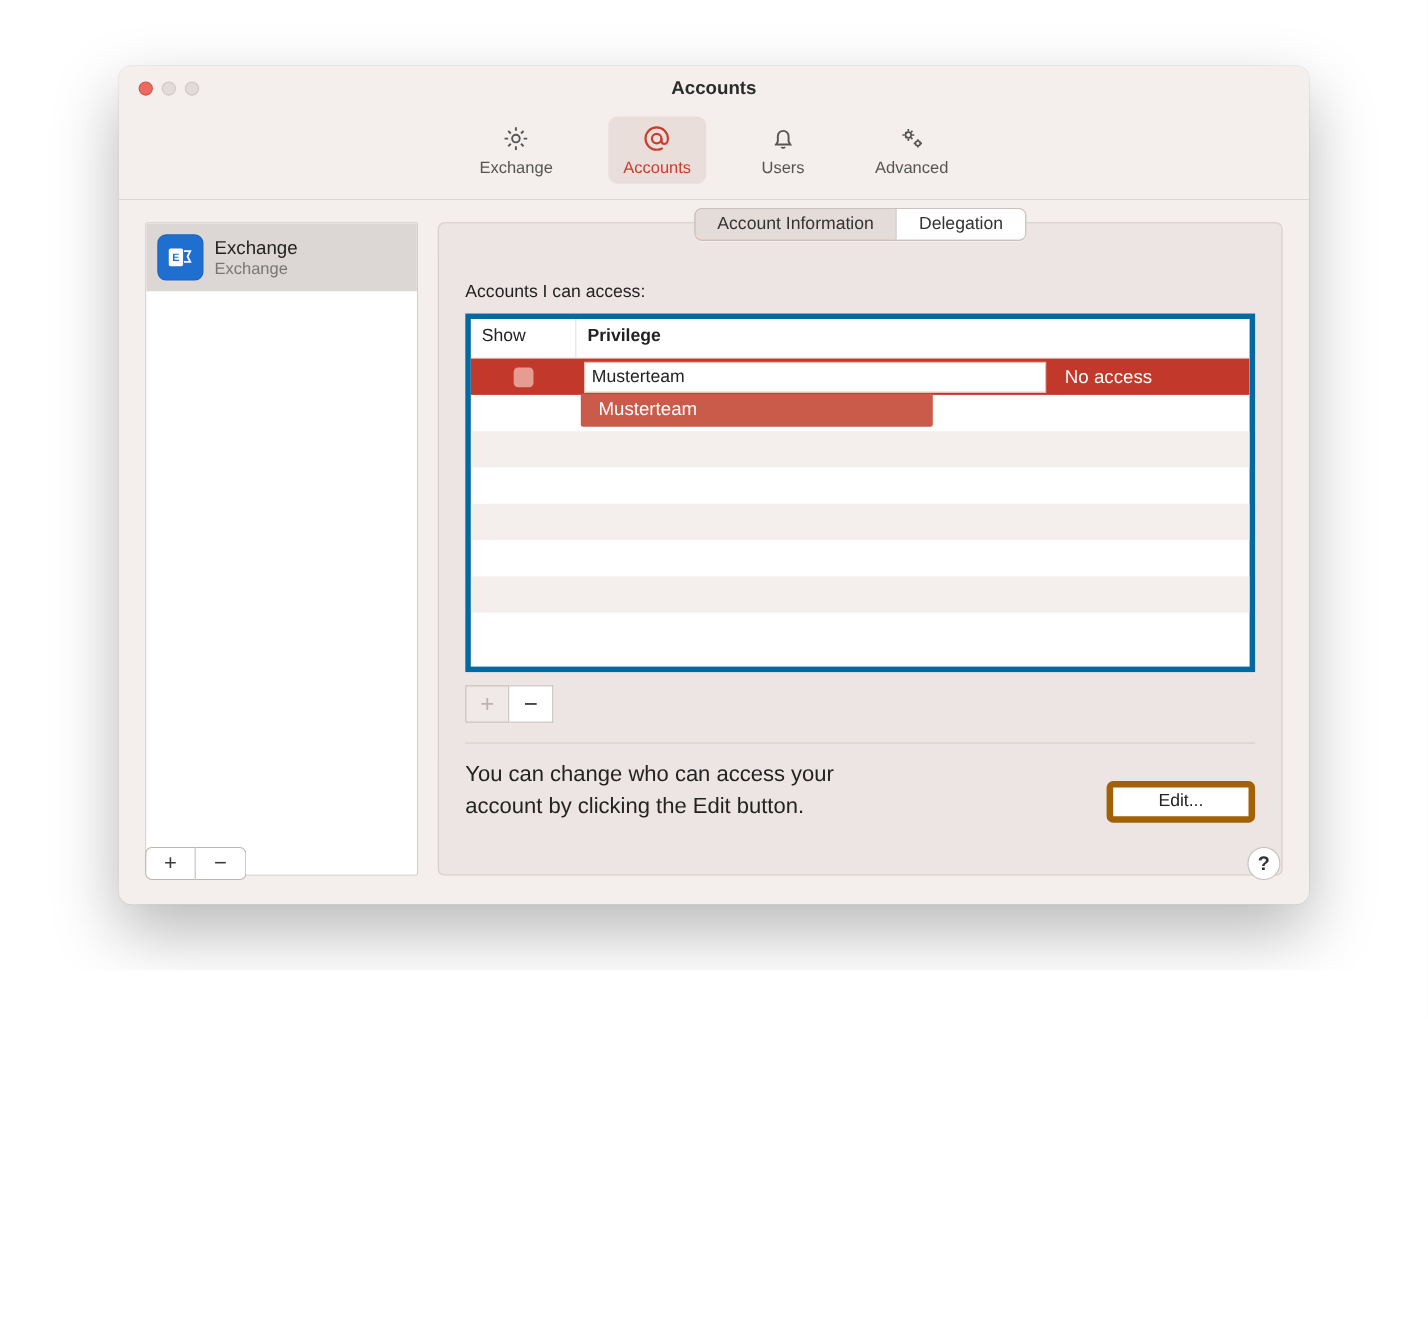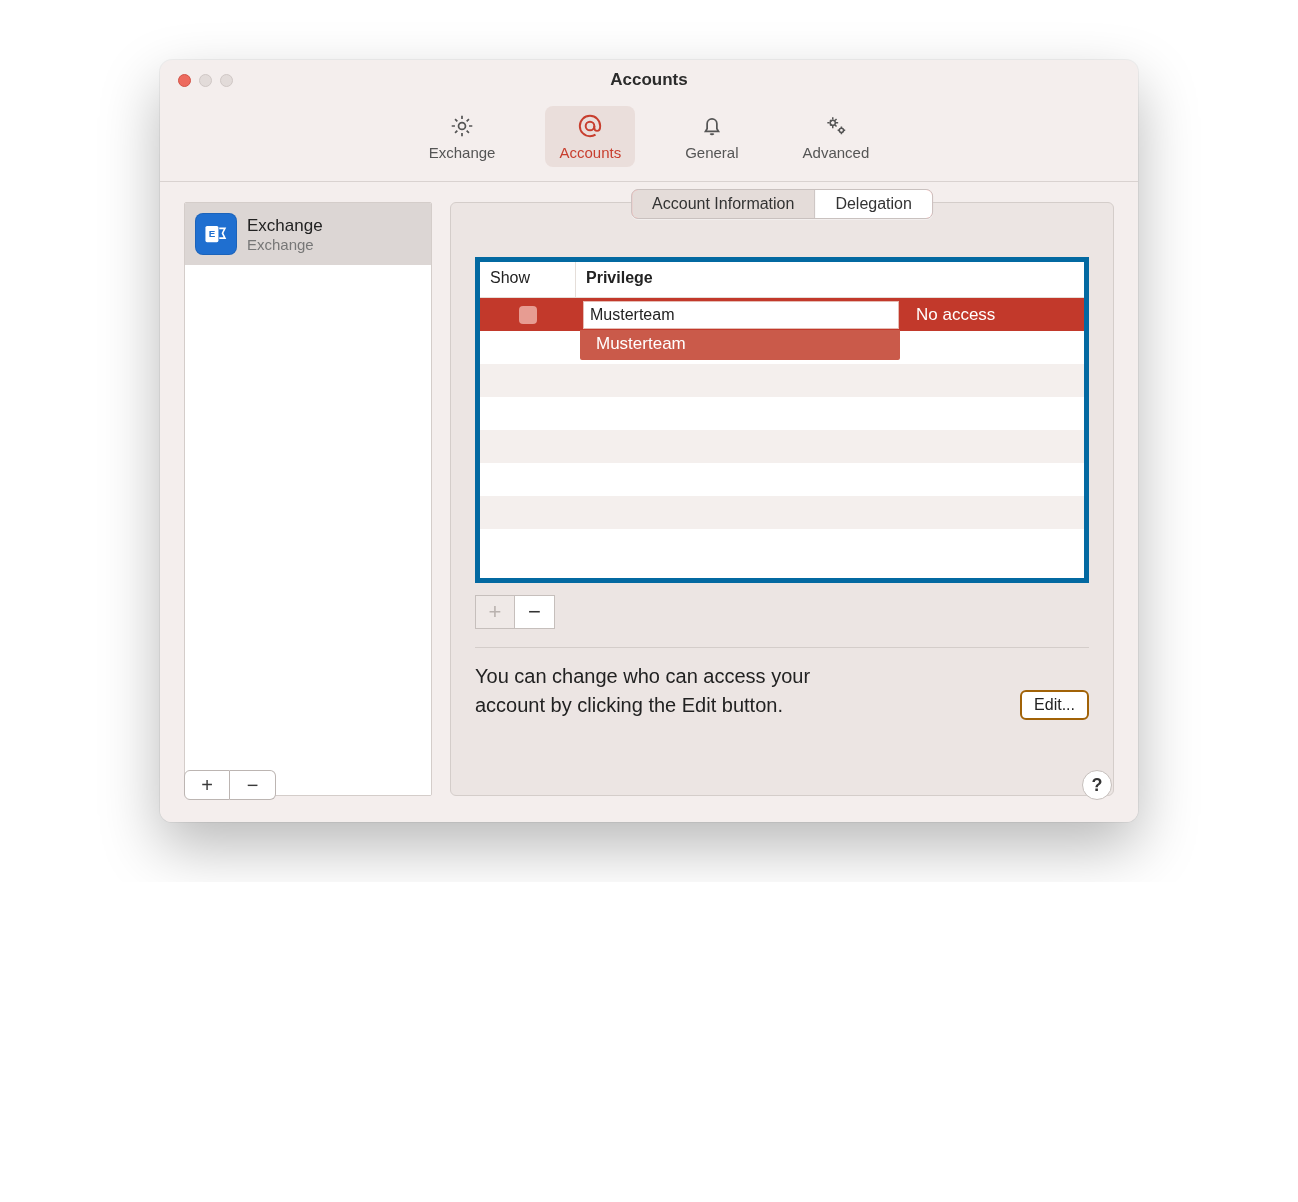--- a/index.html
+++ b/index.html
@@ -5,21 +5,21 @@
   * { box-sizing: border-box; margin: 0; padding: 0; }
   body {
     font-family: -apple-system, BlinkMacSystemFont, "Segoe UI", Helvetica, Arial, sans-serif;
     background: #fff;
     display: flex;
     align-items: flex-start;
     justify-content: center;
     padding: 60px 0;
   }
   .window {
-    width: 978px;
+    width: 1082px;
     background: #f4eeed;
     border-radius: 12px;
     box-shadow: 0 25px 60px rgba(0,0,0,0.28), 0 0 0 1px rgba(0,0,0,0.05);
     overflow: hidden;
   }
   .titlebar {
     height: 40px;
     display: flex;
     align-items: center;
     position: relative;
@@ -175,22 +175,22 @@
     font-size: 22px; background:#fff;
   }
   .add-remove .sq.plus { color:#b9b2af; background:#efe9e7; }
   .add-remove .sq.minus { border-left:none; color:#333; }
 
   .divider { height:1px; background:#d4cdca; margin: 18px 0 14px 0; }
 
   .footer-row { display:flex; justify-content:space-between; align-items:flex-start; gap: 40px; }
   .hint { font-size:20px; color:#222; line-height:1.45; max-width: 350px; }
   .edit-btn {
-    background:#fff; border:2px solid #a16207; border-radius:6px;
-    padding: 4px 12px; font-size:16px; color:#222;
+    background:#fff; border:6px solid #a16207; border-radius:6px;
+    padding: 4px 41px; font-size:16px; color:#222;
     align-self: flex-end;
   }
 </style>
 </head>
 <body>
 
 <div class="window">
 
   <div class="titlebar">
     <div class="traffic">
@@ -220,21 +220,21 @@
       </div>
       <span>Accounts</span>
     </div>
     <div class="tool">
       <div class="ico">
         <svg viewBox="0 0 24 24" fill="none" stroke="#555" stroke-width="1.6">
           <path d="M6 17h12l-1.5-2.5V10a4.5 4.5 0 0 0-9 0v4.5L6 17z"></path>
           <path d="M10.5 19a1.8 1.8 0 0 0 3 0"></path>
         </svg>
       </div>
-      <span>General</span>
+      <span>Users</span>
     </div>
     <div class="tool">
       <div class="ico">
         <svg viewBox="0 0 24 24" fill="none" stroke="#555" stroke-width="1.4">
           <circle cx="9" cy="9" r="2.4"></circle>
           <path d="M9 4v2M9 12v2M14 9h-2M6 9H4M12.5 5.5l-1.4 1.4M7.9 10.1l-1.4 1.4M12.5 12.5l-1.4-1.4M7.9 7.9 6.5 6.5"></path>
           <circle cx="17" cy="16" r="2"></circle>
           <path d="M17 12.5v1.5M17 18v1.5M20.5 16H19M15 16h-1.5"></path>
         </svg>
       </div>
@@ -261,20 +261,21 @@
       <div class="blank"></div>
     </div>
 
     <div class="panel">
 
       <div class="segmented">
         <div class="seg">Account Information</div>
         <div class="seg sel">Delegation</div>
       </div>
 
+      <div class="section-label">Accounts I can access:</div>
 
       <div class="table">
         <div class="thead">
           <div class="th show">Show</div>
           <div class="th priv">Privilege</div>
         </div>
         <div class="rows">
           <div class="row selected">
             <div class="c-show">
               <div class="chk"></div>

